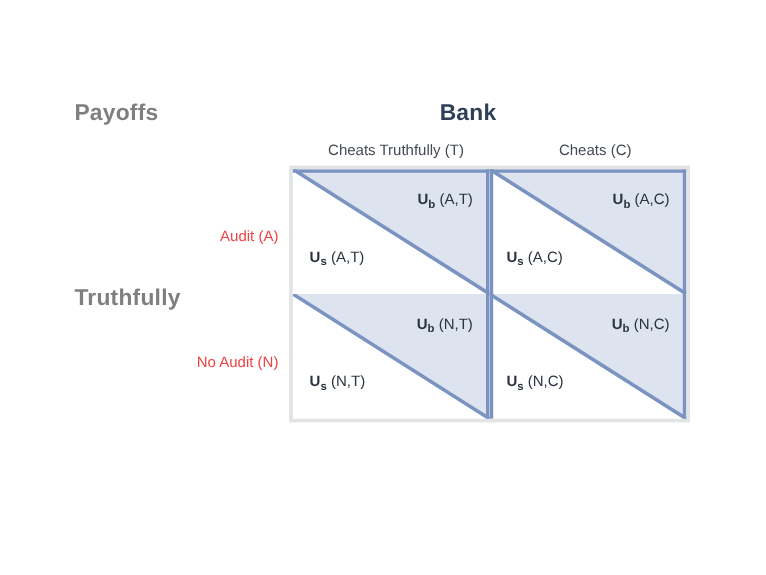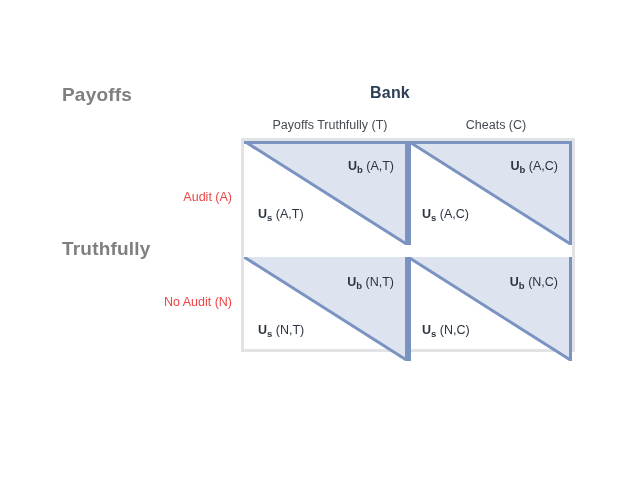--- a/index.html
+++ b/index.html
@@ -41,21 +41,21 @@
     font-size: 19px;
     font-weight: bold;
     color: #7f7f7f;
     letter-spacing: 0.2px;
     white-space: nowrap;
   }
   .hdr-bank {
     position: absolute;
     left: 390px;
     top: 84px;
-    font-size: 16px;
+    font-size: 19px;
     font-weight: bold;
     color: #2e4057;
     letter-spacing: 0.2px;
     white-space: nowrap;
     transform: translateX(-50%);
   }
 
   
   .col-hdr {
     position: absolute;
@@ -101,21 +101,21 @@
 
   .cell {
     position: absolute;
     width: 164px;
     height: 104px;
     box-sizing: border-box;
   }
   .cell.col0 { left: 0px; }
   .cell.col1 { left: 164px; }
   .cell.row0 { top: 0px; }
-  .cell.row1 { top: 116px; padding-left: 12px; }
+  .cell.row1 { top: 104px; padding-left: 12px; }
 
   .cell svg {
     position: absolute;
     left: 0;
     top: 0;
     width: 164px;
     height: 104px;
     display: block;
   }
 
@@ -148,21 +148,21 @@
 <body>
 
 <div id="stage">
 
   <div class="hdr-payoffs">Payoffs</div>
 
   <div class="hdr-bank">Bank</div>
 
   <div class="hdr-supervisor">Truthfully</div>
 
-  <div class="col-hdr c0">Payoffs Truthfully (T)</div>
+  <div class="col-hdr c0">Cheats Truthfully (T)</div>
   <div class="col-hdr c1">Cheats (C)</div>
 
   <div class="row-lbl r0">Audit (A)</div>
   <div class="row-lbl r1">No Audit (N)</div>
 
   <div id="matrix-frame"></div>
 
   <div id="matrix">
 
     <div class="cell row0 col0">

